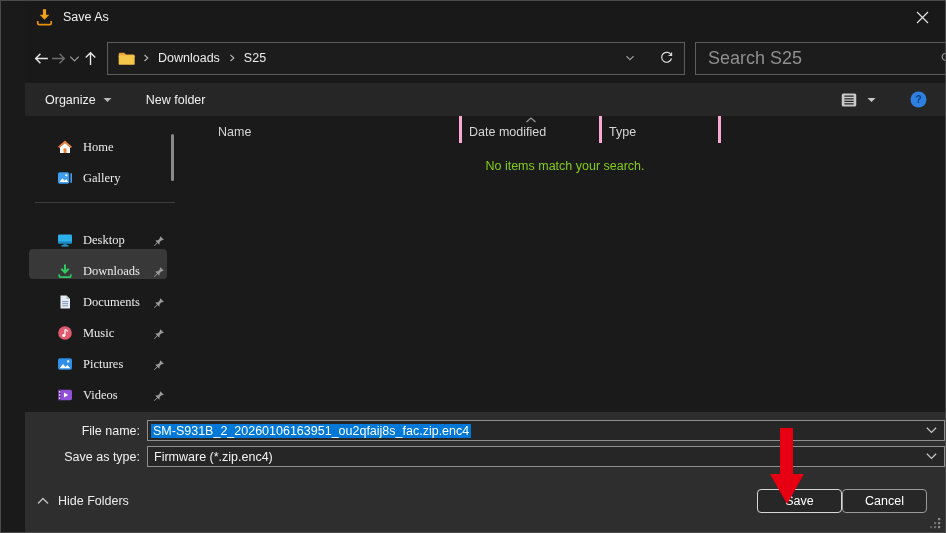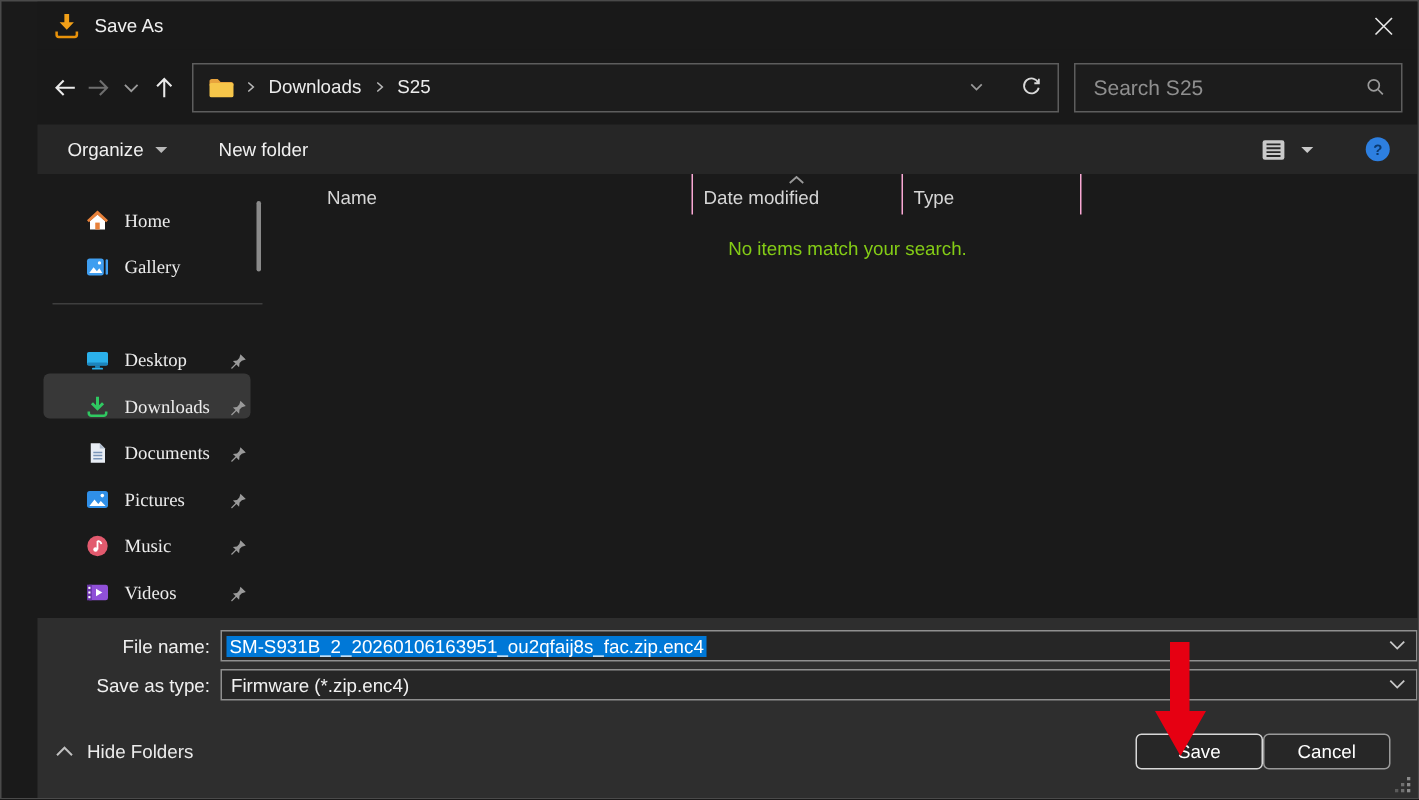--- a/index.html
+++ b/index.html
@@ -17,21 +17,21 @@
   
   .navbar { height:50px; display:flex; align-items:center; padding:0 10px 0 8px; background:#191919; flex:0 0 auto; }
   .nav-btn { width:31px; height:31px; display:flex; align-items:center; justify-content:center; }
   .addressbar { margin-left:8px; flex:0 0 578px; height:33px; border:1px solid #5d5d5d; background:#1c1c1c;
                 display:flex; align-items:center; padding:0 10px 0 9px; }
   .addressbar .crumb { margin:0 2px; color:#ececec; }
   .addressbar .spacer { flex:1; }
   .searchbox { margin-left:10px; flex:1; height:33px; border:1px solid #5d5d5d; background:#1c1c1c;
                display:flex; align-items:center; padding:0 10px 0 12px; }
   .searchbox input { flex:1; background:transparent; border:none; outline:none; color:#e8e8e8;
-                     font-family:"Liberation Sans", sans-serif; font-size:14px; }
+                     font-family:"Liberation Sans", sans-serif; font-size:18px; }
   .searchbox input::placeholder { color:#8f8f8f; }
 
   
   .toolbar { height:33px; background:#262626; display:flex; align-items:center; padding:0 18px 0 20px; flex:0 0 auto; }
   .tool-item { display:flex; align-items:center; gap:7px; color:#f0f0f0; }
   .tool-gap { width:34px; }
   .toolbar .right { margin-left:auto; display:flex; align-items:center; gap:10px; }
 
   
   .content { flex:1 1 auto; display:flex; background:#1a1a1a; position:relative; }
@@ -40,21 +40,21 @@
                padding-left:28px; border-radius:4px;font-family:Liberation Serif, serif; }
   .side-item.selected { background:#383838; }
   .side-item .s-icon { width:16px; height:16px; margin-right:10px; flex:0 0 16px; }
   .side-item .s-label { color:#ececec; flex:1; }
   .side-item .pin { width:13px; height:13px; margin-right:2px; }
   .side-sep { height:1px; background:#3e3e3e; margin:16px 10px 15px 10px; }
   .side-scroll { position:absolute; right:11px; top:18px; width:3px; height:47px; background:#8a8a8a; border-radius:2px; }
 
   .main { flex:1; position:relative; }
   .col-headers { display:flex; height:27px; position:relative; }
-  .col { display:flex; align-items:center; border-right:1px solid #f9a8d4; color:#d6d6d6; padding-top:5px; }
+  .col { display:flex; align-items:center; border-right:3px solid #f9a8d4; color:#d6d6d6; padding-top:5px; }
   .col-name { width:277px; padding-left:33px; }
   .col-date { width:140px; padding-left:7px; }
   .col-type { width:119px; padding-left:7px; }
   .col-size { width:81px;  padding-left:7px; }
   .sort-chevron { position:absolute; left:340px; top:1px; }
   .empty-msg { margin-top:16px; text-align:center; color:#84cc16; }
 
   
   .footer { height:120px; flex:0 0 auto; background:#2e2e2e; padding-top:8px; position:relative; }
   .f-row { display:flex; align-items:center; margin-bottom:5px; }
@@ -229,38 +229,38 @@
           <path d="M5.2 7.6h6 M5.2 9.7h6 M5.2 11.8h6" stroke="#7a95b8" stroke-width="1"></path>
         </svg>
         <span class="s-label">Documents</span>
         <svg class="pin" viewBox="0 0 16 16">
           <path d="M10.2 1.4 14.6 5.8 11.4 6.7 9.5 8.6 9.1 12 6.9 9.8 3.2 13.5 2.5 12.8 6.2 9.1 4 6.9 7.4 6.5 9.3 4.6Z" fill="#9a9a9a"></path>
         </svg>
       </div>
 
       <div class="side-item">
         <svg class="s-icon" viewBox="0 0 16 16">
-          <rect x="1" y="2.3" width="14" height="11.4" rx="1.8" fill="#2f8fe8"></rect>
-          <path d="M2.6 12.3 6 8l2.5 3 1.7-2 3.2 3.3z" fill="#fff"></path>
-          <circle cx="11.2" cy="5.4" r="1.2" fill="#fff"></circle>
-        </svg>
-        <span class="s-label">Pictures</span>
-        <svg class="pin" viewBox="0 0 16 16">
-          <path d="M10.2 1.4 14.6 5.8 11.4 6.7 9.5 8.6 9.1 12 6.9 9.8 3.2 13.5 2.5 12.8 6.2 9.1 4 6.9 7.4 6.5 9.3 4.6Z" fill="#9a9a9a"></path>
-        </svg>
-      </div>
-
-      <div class="side-item">
-        <svg class="s-icon" viewBox="0 0 16 16">
           <circle cx="8" cy="8" r="6.8" fill="#e25a6e"></circle>
           <circle cx="6.7" cy="10.4" r="1.5" fill="#fff"></circle>
           <path d="M8 10.4V4.6" stroke="#fff" stroke-width="1.2"></path>
           <path d="M8 4.6c1.4.2 2.4.9 2.6 2.1" fill="none" stroke="#fff" stroke-width="1.2"></path>
         </svg>
         <span class="s-label">Music</span>
+        <svg class="pin" viewBox="0 0 16 16">
+          <path d="M10.2 1.4 14.6 5.8 11.4 6.7 9.5 8.6 9.1 12 6.9 9.8 3.2 13.5 2.5 12.8 6.2 9.1 4 6.9 7.4 6.5 9.3 4.6Z" fill="#9a9a9a"></path>
+        </svg>
+      </div>
+
+      <div class="side-item">
+        <svg class="s-icon" viewBox="0 0 16 16">
+          <rect x="1" y="2.3" width="14" height="11.4" rx="1.8" fill="#2f8fe8"></rect>
+          <path d="M2.6 12.3 6 8l2.5 3 1.7-2 3.2 3.3z" fill="#fff"></path>
+          <circle cx="11.2" cy="5.4" r="1.2" fill="#fff"></circle>
+        </svg>
+        <span class="s-label">Pictures</span>
         <svg class="pin" viewBox="0 0 16 16">
           <path d="M10.2 1.4 14.6 5.8 11.4 6.7 9.5 8.6 9.1 12 6.9 9.8 3.2 13.5 2.5 12.8 6.2 9.1 4 6.9 7.4 6.5 9.3 4.6Z" fill="#9a9a9a"></path>
         </svg>
       </div>
 
       <div class="side-item">
         <svg class="s-icon" viewBox="0 0 16 16">
           <rect x="1" y="2.8" width="14" height="10.4" rx="1.6" fill="#9050d8"></rect>
           <rect x="1" y="2.8" width="3.2" height="10.4" fill="#6a35a8"></rect>
           <rect x="1.9" y="4.2" width="1.4" height="1.4" fill="#fff"></rect>

